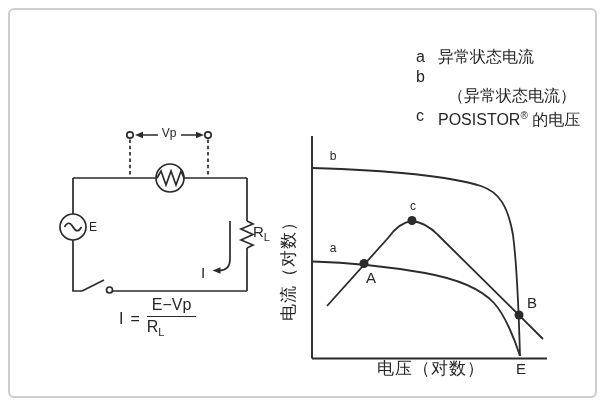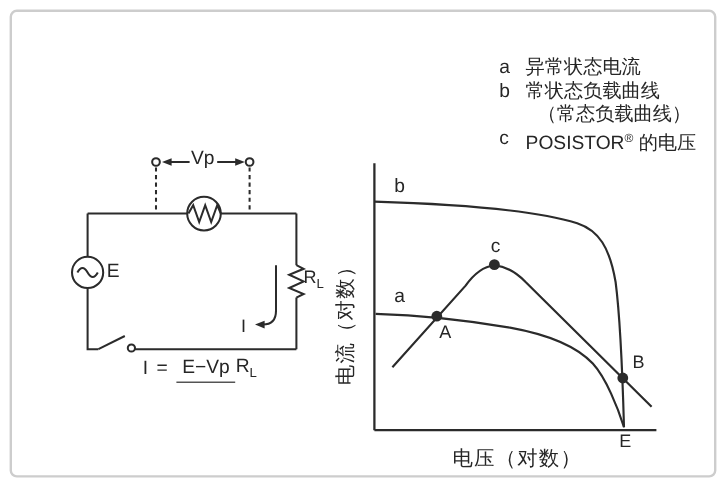--- a/index.html
+++ b/index.html
@@ -8,34 +8,34 @@
     font-family:"Liberation Sans","DejaVu Sans",sans-serif;
     color:#262626; overflow:hidden;
   }
   .frame {
     position:absolute; left:8px; top:8px; width:589px; height:390px;
     box-sizing:border-box; border:2px solid #cdcdcd; border-radius:6px;
   }
   svg.art { position:absolute; left:0; top:0; }
   .lbl { position:absolute; transform:translate(-50%,-50%); white-space:nowrap; }
   .lbl-left { position:absolute; transform:translateY(-50%); white-space:nowrap; }
-  .f16 { font-size:16px; }
+  .f16 { font-size:12px; }
   .f15 { font-size:15px; }
   .axis-label { font-size:17px; letter-spacing:1px; }
   .ylab { position:absolute; left:288px; top:267px;
           transform:translate(-50%,-50%) rotate(-90deg); white-space:nowrap; }
   sub { font-size:11px; }
   sup { font-size:10px; }
   .legend { position:absolute; left:416px; top:47px; font-size:16px; line-height:19.5px; }
   .lg-item { display:grid; grid-template-columns:22px auto; }
   .lg-marker { }
   .lg-indent { padding-left:10px; }
   .formula { position:absolute; left:119px; top:296px; display:flex;
              align-items:center; gap:7px; font-size:16px; }
-  .frac { display:flex; flex-direction:row; align-items:center; line-height:18px; }
+  .frac { display:flex; flex-direction:column; line-height:18px; }
   .frac .num { padding:0 5px 2px; border-bottom:1.6px solid #2b2b2b; }
   .frac .den { padding-top:1px; }
 </style>
 </head>
 <body>
 
 <div class="canvas">
   <div class="frame"></div>
 
   <svg class="art" width="605" height="407" viewBox="0 0 605 407">
@@ -92,29 +92,29 @@
     </span>
   </div>
 
   <div class="legend">
     <div class="lg-item">
       <span class="lg-marker">a</span>
       <span><span>异常状态电流</span><br></span>
     </div>
     <div class="lg-item">
       <span class="lg-marker">b</span>
-      <span><span>常状态负载曲线</span><br><span class="lg-indent">（常态负载曲线）</span></span>
+      <span><br><span class="lg-indent">（异常状态电流）</span></span>
     </div>
     <div class="lg-item">
       <span class="lg-marker">c</span>
       <span><span>POSISTOR</span><sup>®</sup><span> 的电压</span><br></span>
     </div>
   </div>
 
   <span class="ylab axis-label">电流（对数）</span>
-  <span class="lbl axis-label" style="left:431px; top:382px;">电压（对数）</span>
+  <span class="lbl axis-label" style="left:431px; top:368px;">电压（对数）</span>
   <span class="lbl f16" style="left:333px; top:156px;">b</span>
   <span class="lbl f16" style="left:333px; top:248px;">a</span>
   <span class="lbl f16" style="left:413px; top:206px;">c</span>
   <span class="lbl f15" style="left:371px; top:277px;">A</span>
   <span class="lbl f15" style="left:532px; top:302px;">B</span>
   <span class="lbl f15" style="left:521px; top:368px;">E</span>
 </div>
 
 </body></html>

